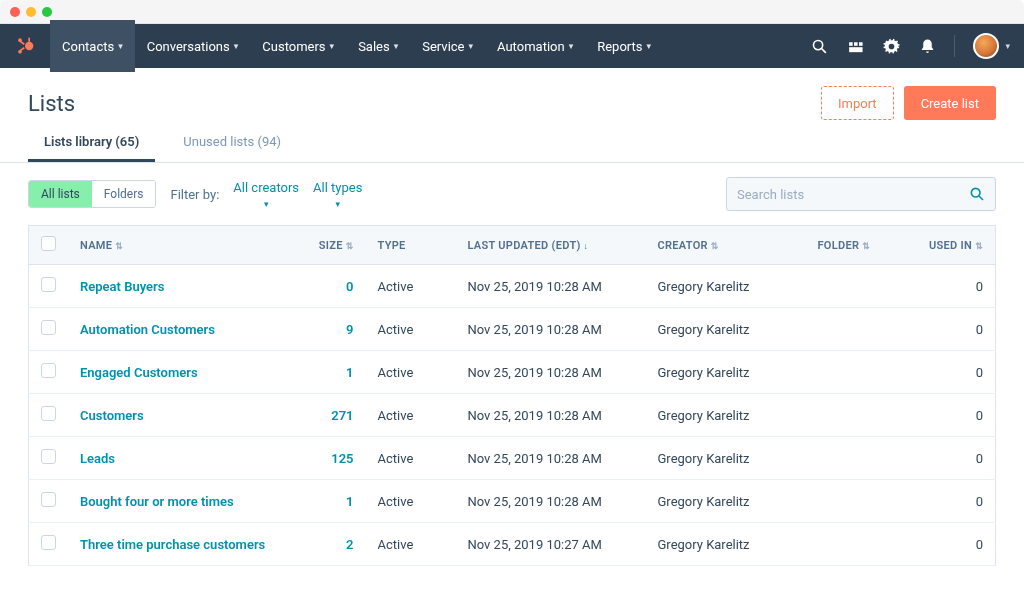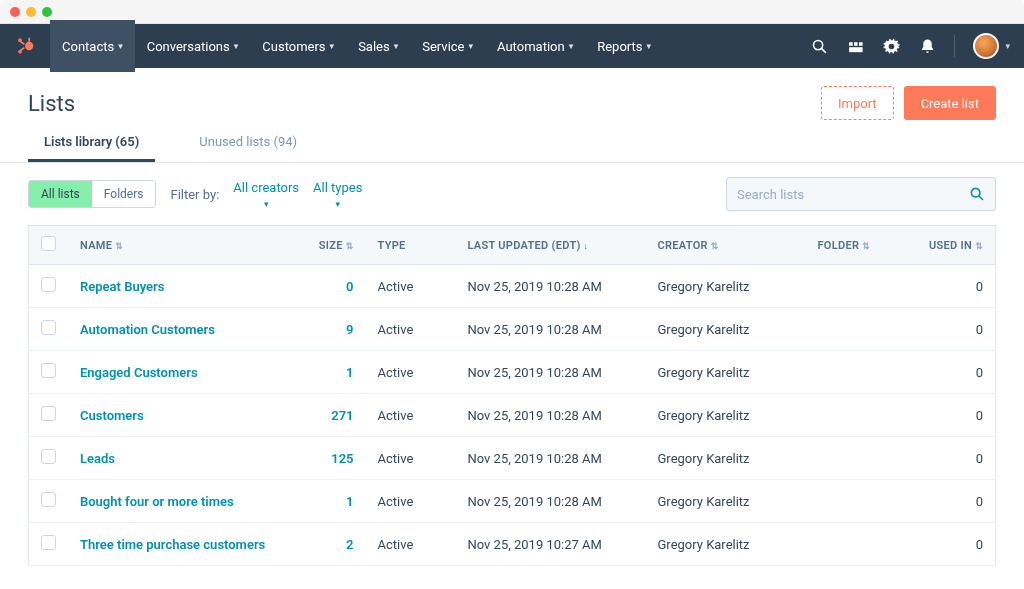--- a/index.html
+++ b/index.html
@@ -15,21 +15,21 @@
 .nav-item .chev { font-size:9px; opacity:.85; }
 .nav-right { margin-left:auto; display:flex; align-items:center; gap:18px; }
 .nav-right .icon { width:18px; height:18px; display:flex; align-items:center; justify-content:center; cursor:pointer; color:#fff; }
 .avatar { width:26px; height:26px; border-radius:50%; background:radial-gradient(circle at 40% 35%, #f5a85a 0%, #d67838 55%, #8a3e1a 100%); border:2px solid #fff; }
 .page-header { display:flex; align-items:center; padding:18px 28px 0 28px; }
 .page-title { font-size:22px; font-weight:400; color:#33475b; }
 .page-actions { margin-left:auto; display:flex; gap:10px; }
 .btn { height:34px; padding:16px 16px; border-radius:3px; font-size:13px; display:flex; align-items:center; cursor:pointer; border:1px solid transparent; }
 .btn-outline { background:#fff; color:#ff7a59; border:1px dashed #ff7a59; }
 .btn-primary { background:#ff7a59; color:#fff; }
-.tabs { display:flex; gap:28px; padding:14px 28px 0 28px; border-bottom:1px solid #dfe3eb; }
+.tabs { display:flex; gap:12px; padding:14px 28px 0 28px; border-bottom:1px solid #dfe3eb; }
 .tab { padding:0 16px 10px 16px; font-size:13px; color:#7c98b6; cursor:pointer; }
 .tab.active { color:#33475b; font-weight:600; border-bottom:3px solid #33475b; }
 .filter-bar { display:flex; align-items:center; padding:14px 28px; gap:14px; }
 .seg-group { display:flex; border:1px solid #cbd6e2; border-radius:3px; overflow:hidden; }
 .seg { padding:6px 12px; font-size:12px; cursor:pointer; background:#fff; color:#516f90; }
 .seg.active { background:#86efac; color:#33475b; }
 .filter-label { color:#516f90; font-size:13px; }
 .filter-dd { color:#0091ae; font-size:13px; cursor:pointer; display:flex; align-items:center; gap:4px;flex-direction:column; }
 .filter-dd .chev { font-size:9px; }
 .search-box { margin-left:auto; width:270px; height:34px; border:1px solid #cbd6e2; border-radius:3px; display:flex; align-items:center; padding:0 10px; background:#f5f8fa;}

